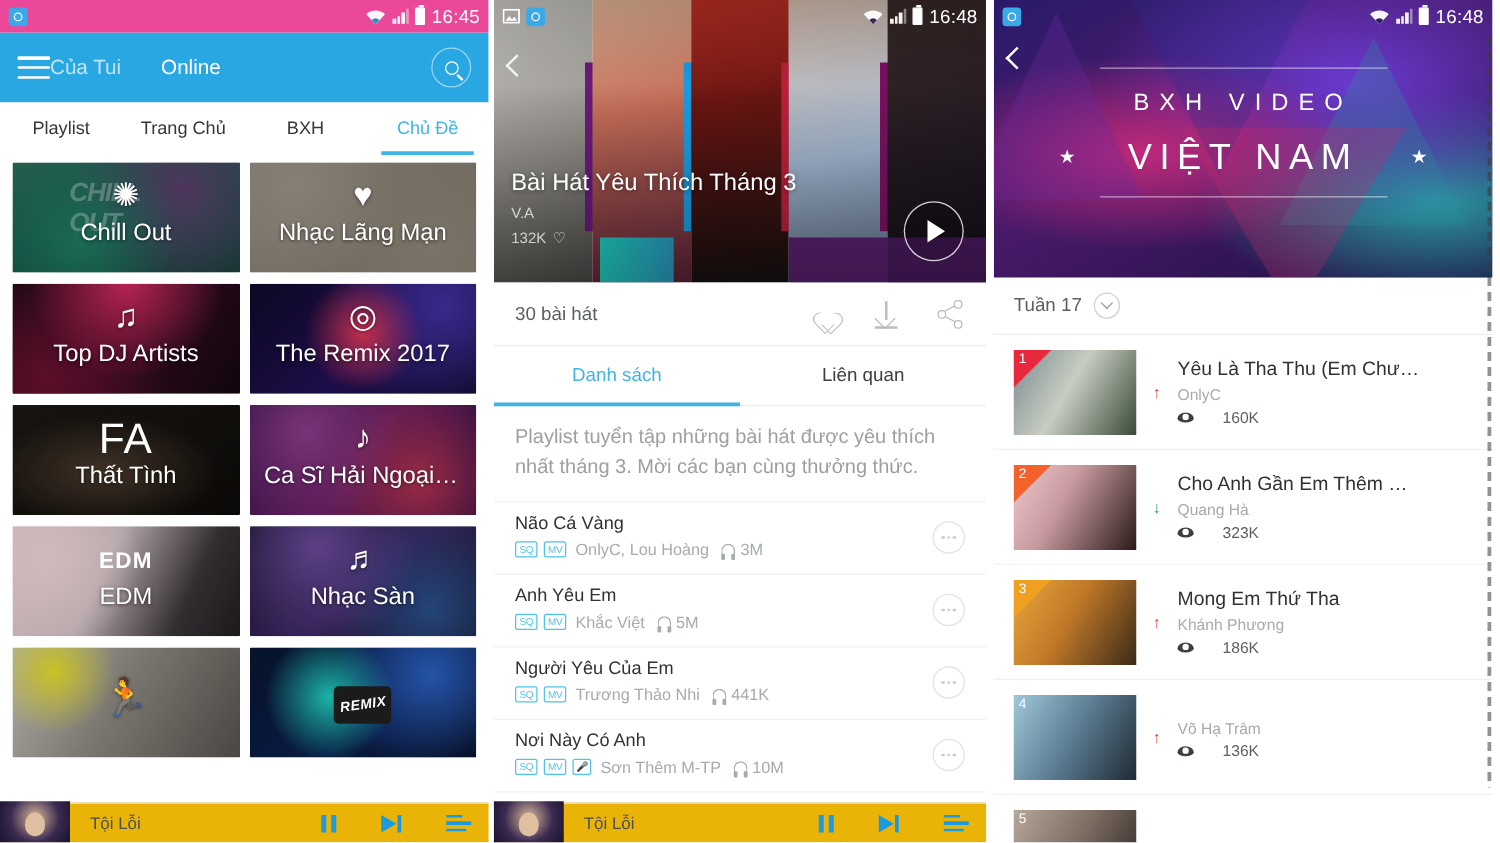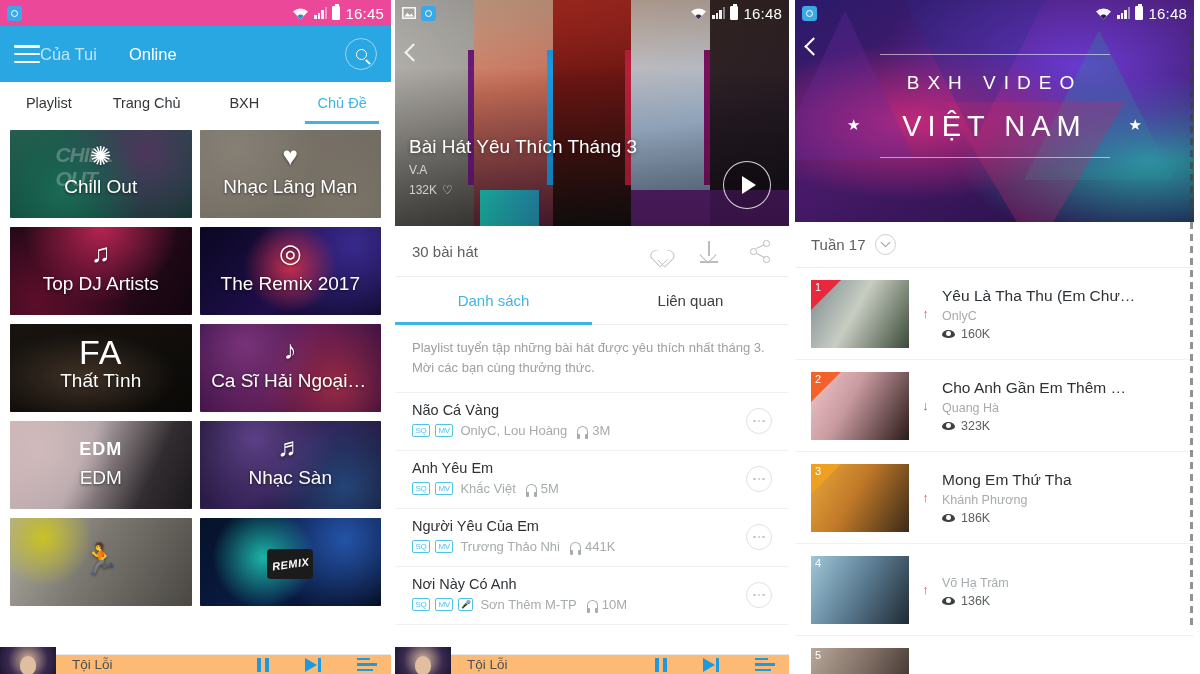--- a/index.html
+++ b/index.html
@@ -157,21 +157,21 @@
   .shr u { position:absolute; height:1.4px; background:#b9bdbf; }
   .shr u:nth-child(4){ left:8px; top:7px; width:9px; transform:rotate(-27deg); }
   .shr u:nth-child(5){ left:8px; top:16px; width:9px; transform:rotate(27deg); }
 
   .tabs2 { height:48px; display:flex; border-bottom:1px solid #eceded; }
   .tab2 { flex:1; display:flex; align-items:center; justify-content:center; position:relative;
     font-size:15px; color:#3c4043; }
   .tab2.on { color:#3fb4e5; }
   .tab2.on:after { content:""; position:absolute; bottom:-1px; left:0; right:0; height:2.8px; background:#3fb4e5; }
 
-  .desc { padding:13px 17px 14px 17px; font-size:13px; line-height:1.52; color:#9ca0a3;
+  .desc { padding:13px 17px 14px 17px; font-size:16px; line-height:1.52; color:#9ca0a3;
     border-bottom:1px solid #f0f1f1; }
 
   .srow { padding:9px 17px 9px 17px; border-bottom:1px solid #f0f1f1; position:relative; min-height:58px; }
   .stitle { font-size:14.5px; color:#2e3235; margin-bottom:5px; }
   .smeta { display:flex; align-items:center; gap:5px; font-size:13px; color:#a6abad; }
   .bdg { display:inline-flex; align-items:center; justify-content:center; height:13px; padding:0 2.5px;
     border:1px solid #4fc3e8; color:#4fc3e8; font-size:8px; border-radius:2px; letter-spacing:-.3px; }
   .bdg.mic { width:15px; }
   .sart { margin-left:2px; }
   .hp { margin-left:5px; display:inline-flex; align-items:center; gap:4px; }
@@ -217,27 +217,27 @@
   .tb1 { background:linear-gradient(120deg,#7a8a90 0%,#c8cdc2 45%,#3a4a38 100%); }
   .tb2 { background:linear-gradient(120deg,#f0c8cc 0%,#c89aa0 40%,#2a1a18 100%); }
   .tb3 { background:linear-gradient(120deg,#e8a83a 0%,#c07828 45%,#3a2a18 100%); }
   .tb4 { background:linear-gradient(120deg,#9fc8d8 0%,#5a7a90 50%,#1f2a33 100%); }
   .tb5 { background:linear-gradient(120deg,#b8a89a 0%,#7a6a60 50%,#2a2220 100%); }
   .arrw { width:13px; flex:none; text-align:center; font-size:13px; line-height:1; }
   .up { color:#d84a3a; } .down { color:#2aa05a; }
   .vinfo { flex:1; min-width:0; }
   .vt { font-size:15.5px; color:#2e3235; white-space:nowrap; overflow:hidden; text-overflow:ellipsis; }
   .va { font-size:12.5px; color:#a6abad; margin-top:4px; }
-  .vv { font-size:12.5px; color:#5b5f62; margin-top:4px; display:flex; align-items:center; gap:6px; }
+  .vv { font-size:12.5px; color:#5b5f62; margin-top:4px; display:flex; align-items:center; gap:23px; }
   .eye { width:13px; height:8px; border-radius:50%/60% 60% 40% 40%; background:#3c4043; position:relative; }
   .eye:after { content:""; position:absolute; left:4.2px; top:1.6px; width:4.6px; height:4.6px;
     border-radius:50%; background:#fff; }
 
   
-  .mini { position:absolute; left:0; bottom:0; width:100%; height:20px; background:#fdba74;
+  .mini { position:absolute; left:0; bottom:0; width:100%; height:32px; background:#eab308;
     border-top:1px solid #e6e8e9; display:flex; align-items:center; padding-right:14px; z-index:20; }
   .mart { width:56px; height:35px; flex:none;
     background:radial-gradient(circle at 50% 38%, #d8b89a 0%, #3a2a50 55%, #141028 100%); position:relative; }
   .mart:after { content:""; position:absolute; left:50%; top:26%; transform:translateX(-50%);
     width:16px; height:19px; border-radius:50% 50% 45% 45%; background:#e0bfa0; }
   .mtitle { margin-left:16px; font-size:13.5px; color:#4a4f52; }
   .mctl { margin-left:auto; display:flex; align-items:center; gap:36px; }
   .pz { display:flex; gap:3.5px; } .pz s { display:block; width:4px; height:14px; background:#1b9ae0; }
   .nx { display:flex; align-items:center; gap:1.5px; }
   .nx b { display:block; width:0; height:0; border-left:12px solid #1b9ae0;

